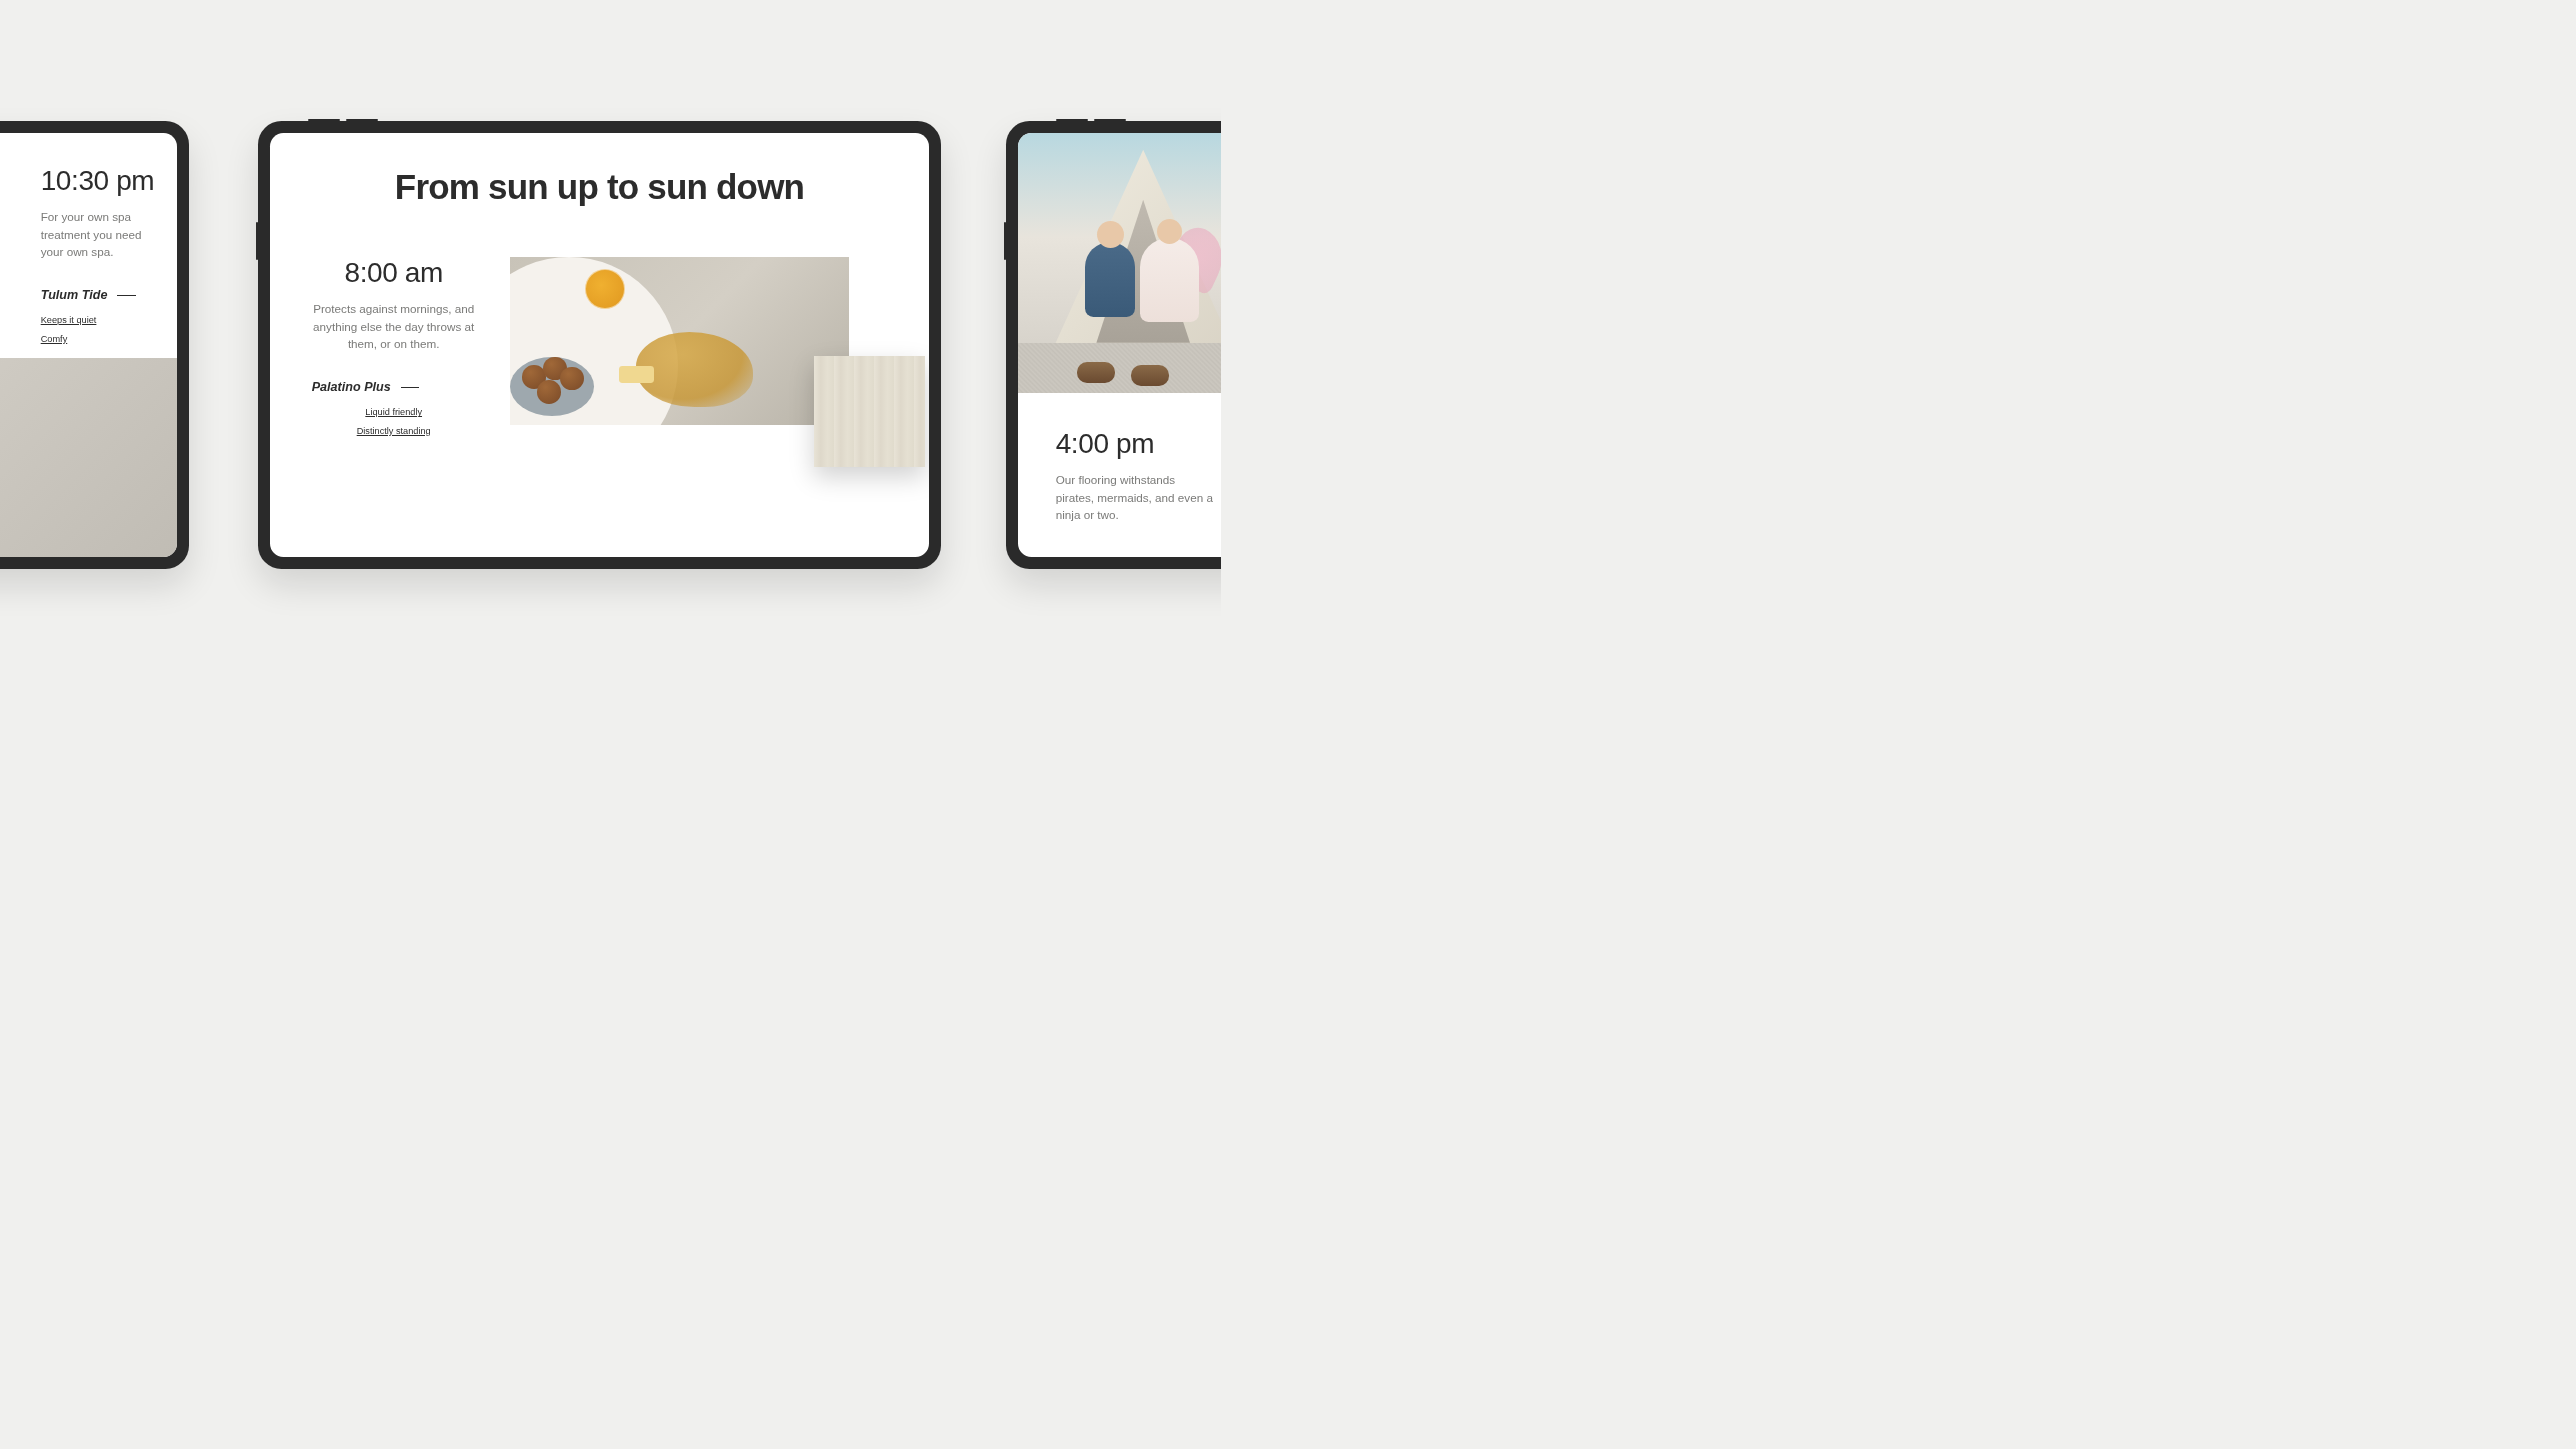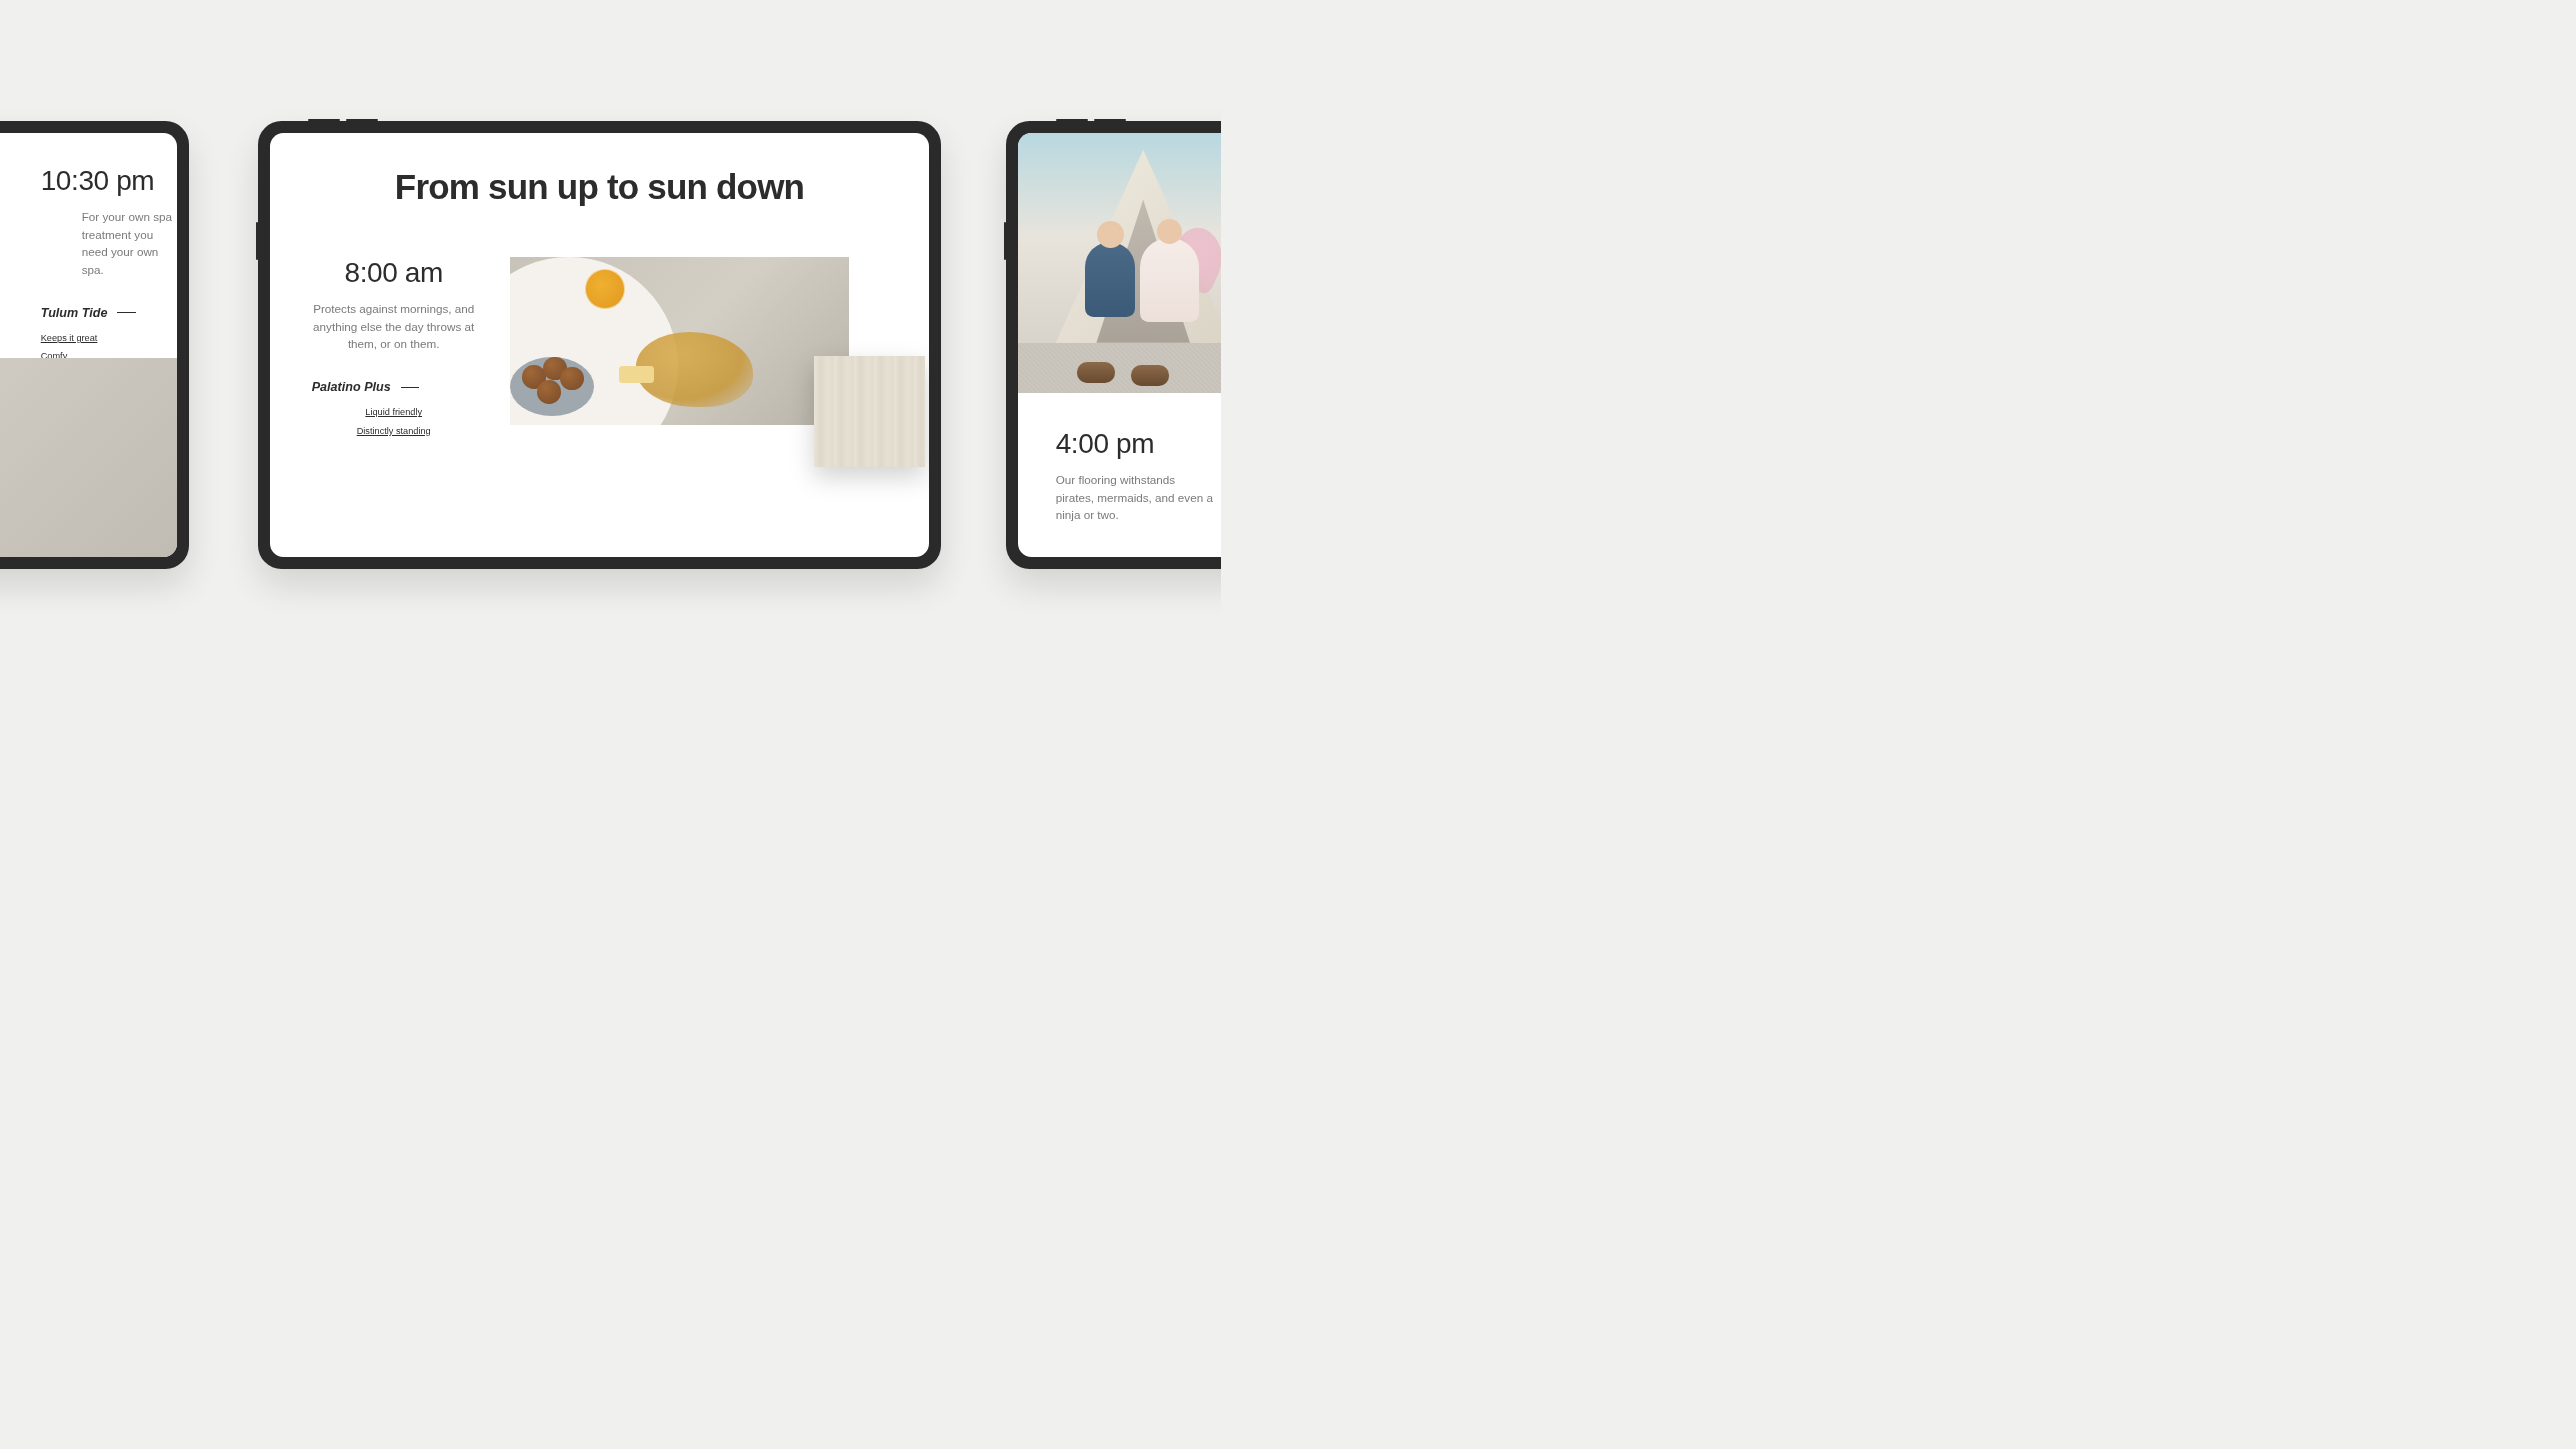--- a/index.html
+++ b/index.html
@@ -386,26 +386,26 @@
     }
   </style>
 </head>
 <body>
 
 <div class="tablet tablet-left">
 
   <div class="screen">
     <div class="screen-content">
       <div class="time-heading">10:30 pm</div>
-      <div class="time-description" style="max-width: 113px; margin-left: 41px;">For your own spa treatment you need your own spa.</div>
+      <div class="time-description" style="max-width: 113px;">For your own spa treatment you need your own spa.</div>
       <div class="product-name">
         <span>Tulum Tide</span>
         <span class="product-line"></span>
       </div>
-      <a class="feature-link">Keeps it great</a>
+      <a class="feature-link">Keeps it quiet</a>
       <a class="feature-link">Comfy</a>
     </div>
     <div class="left-image">
       
       
       
       
       
     </div>
   </div>

